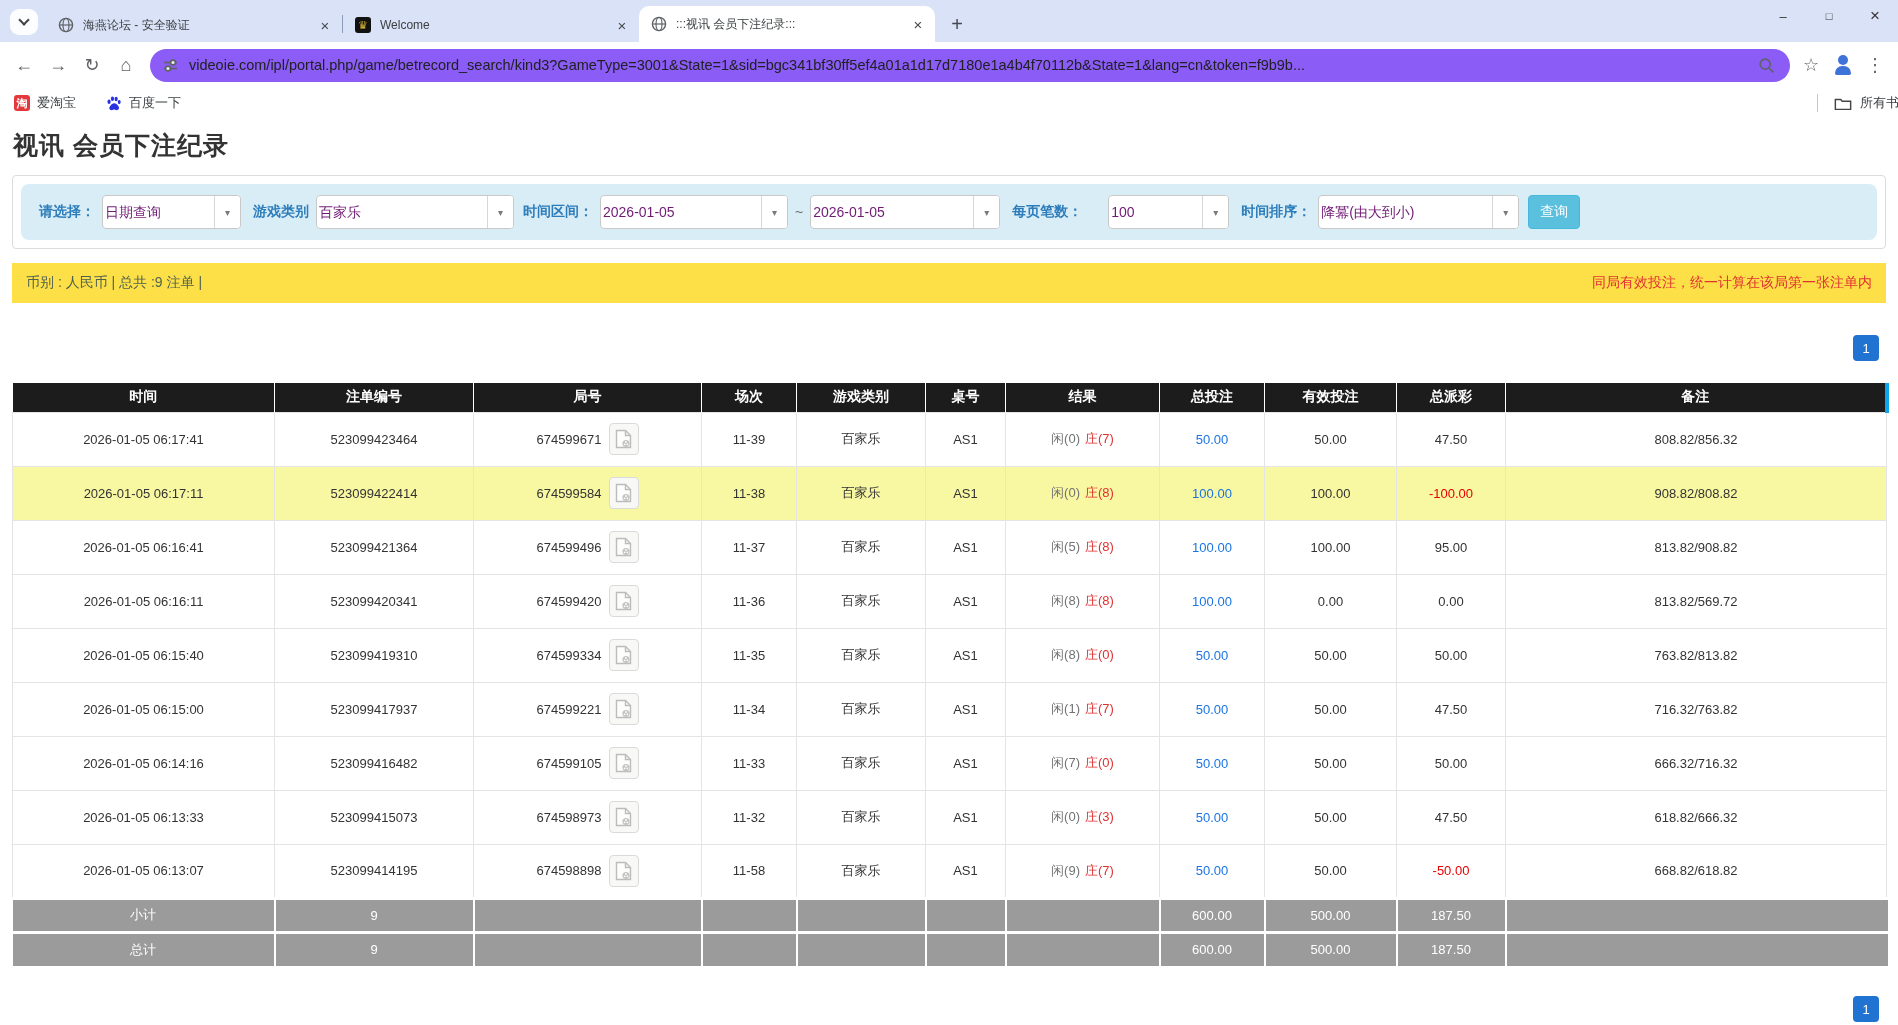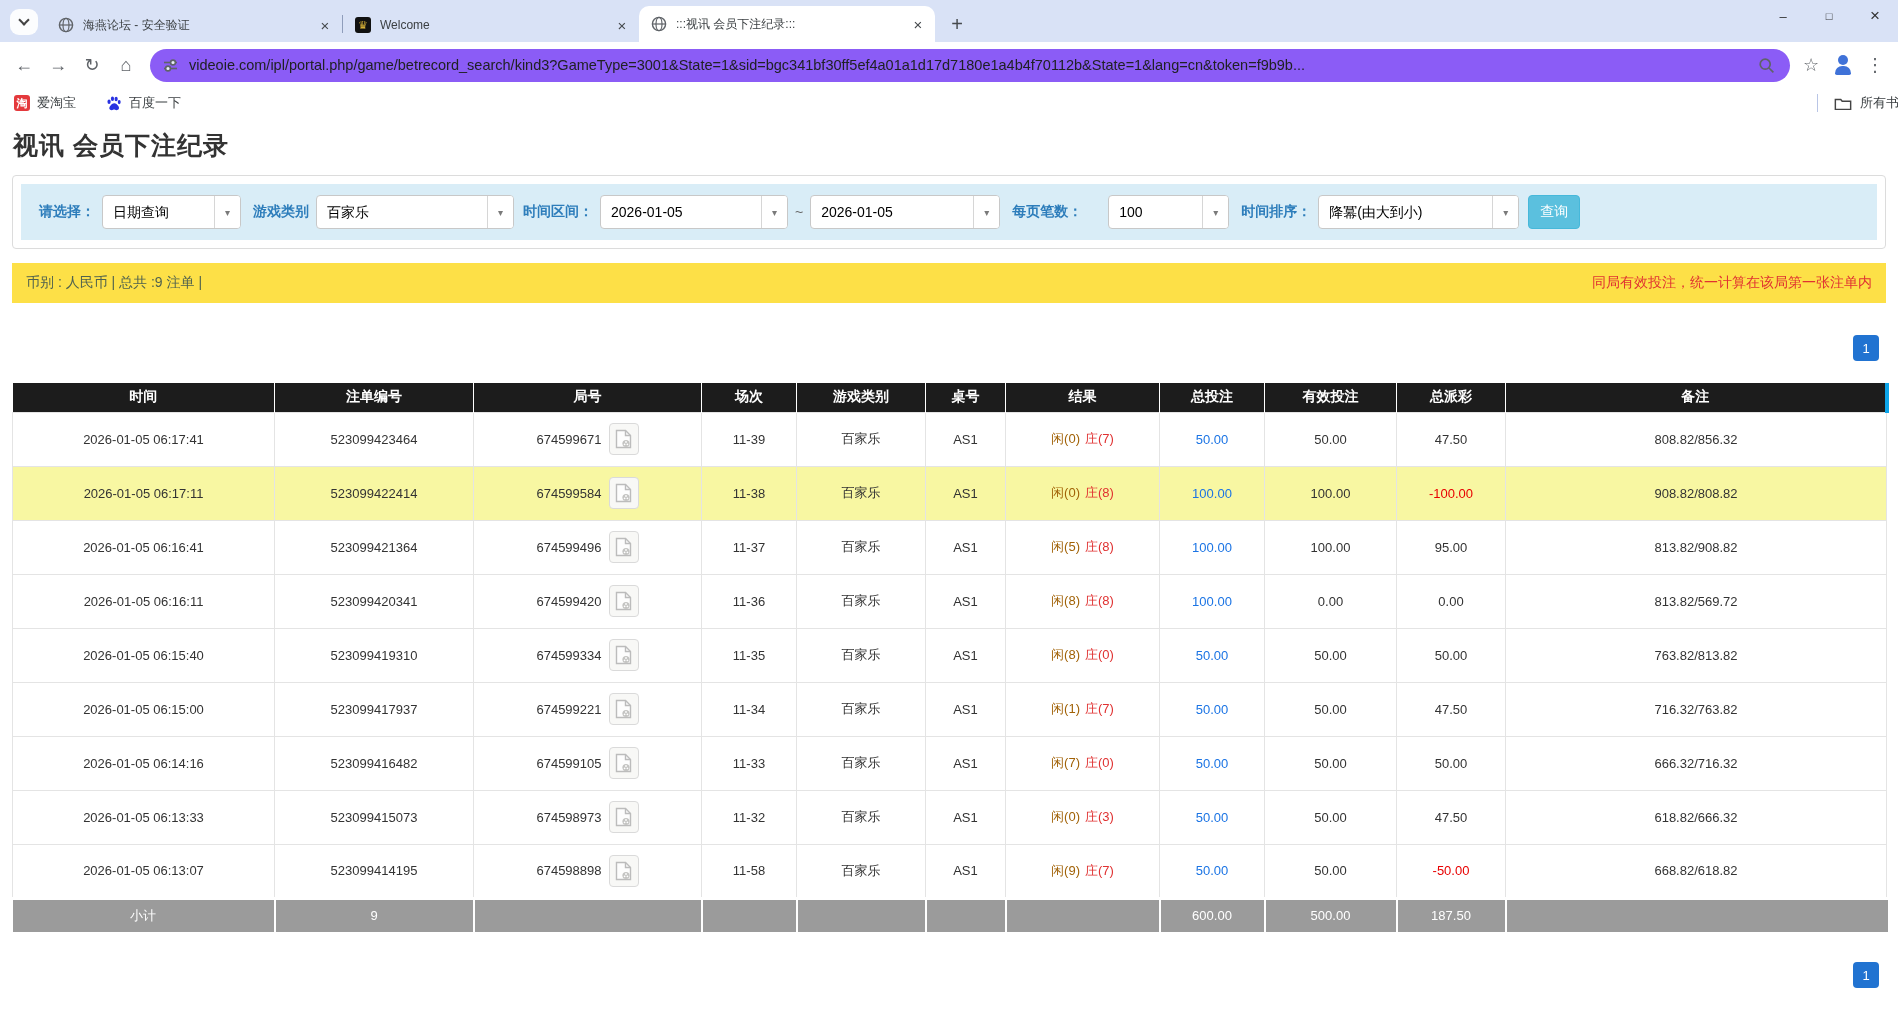--- a/index.html
+++ b/index.html
@@ -52,25 +52,25 @@
   .tao-ico { width:16px; height:16px; background:#e4393c; border-radius:3px; color:#fff; font-size:11px;
     display:flex; align-items:center; justify-content:center; font-weight:bold; }
   .bm-right { position:absolute; right:-14px; top:0; height:30px; display:flex; align-items:center; }
   .bm-divider { width:1px; height:18px; background:#b9c5e6; margin-right:16px; }
   .bm-right .lbl { margin-left:8px; white-space:nowrap; }
 
   
   .page-title { font-size:25px; font-weight:bold; color:#333; margin:11px 0 13px 13px; letter-spacing:1px; }
 
   .filter-panel { margin:0 12px; border:1px solid #dcdcdc; border-radius:4px; padding:8px; }
-  .filter-bar { background:#d9edf7; border-radius:0; height:56px; display:flex; align-items:center; padding:0 18px; }
+  .filter-bar { background:#d9edf7; border-radius:8px; height:56px; display:flex; align-items:center; padding:0 18px; }
   .fgroup { display:flex; align-items:center; }
   .flabel { color:#2d7dbb; font-weight:bold; font-size:14px; margin-right:7px; white-space:nowrap; }
   .combo { display:flex; height:34px; background:#fff; border:1px solid #c8c8c8; border-radius:4px; overflow:hidden; }
-  .combo .val { flex:1; padding:0 10px; line-height:32px; font-size:14px; color:#000000; white-space:nowrap; overflow:hidden; }
+  .combo .val { flex:1; padding:0 2px; line-height:32px; font-size:14px; color:#701a75; white-space:nowrap; overflow:hidden; }
   .combo .arr { width:26px; border-left:1px solid #d6d6d6; display:flex; align-items:center;
     justify-content:center; color:#7a7a7a; font-size:10px; background:#fff; }
   .tilde { color:#666; margin:0 7px; font-size:14px; }
   .gap12 { width:12px; } .gap9 { width:9px; }
   .search-btn { width:52px; height:34px; margin-left:9px; background:#5bc0de; border:1px solid #46b8da;
     border-radius:4px; color:#fff; font-size:14px; display:flex; align-items:center; justify-content:center; }
 
   .summary { margin:14px 12px 0; height:40px; background:#fde047; display:flex; align-items:center;
     justify-content:space-between; padding:0 14px; font-size:14px; }
   .summary .sleft { color:#50624f; }
@@ -82,21 +82,21 @@
     font-size:13px; display:flex; align-items:center; justify-content:center; }
 
   table.bet { margin:0 12px; border-collapse:collapse; width:1874px; table-layout:fixed; }
   table.bet thead th { background:#1c1c1c; color:#fff; height:29px; font-size:14px; font-weight:bold;
     border-right:1px solid #fff; text-align:center; }
   table.bet thead th:last-child { border-right:4px solid #0ea5e9; }
   table.bet tbody td { height:54px; border:1px solid #e4e4e4; font-size:13px; color:#333;
     text-align:center; background:#fff; }
   table.bet tbody tr.hl td { background:#f8f7a2; }
   .amt { color:#1b74e4; cursor:pointer; }
-  .res-p { color:#a16207; }
+  .res-p { color:#737373; }
   .res-b { color:#e03131; margin-left:5px; }
   .neg { color:#e80000; }
   .roundwrap { display:inline-flex; align-items:center; }
   .vbtn { width:30px; height:32px; border:1px solid #dadada; border-radius:4px; background:#f8f8f6;
     display:inline-flex; align-items:center; justify-content:center; margin-left:7px; cursor:pointer; }
   table.bet tfoot td { background:#9b9b9b; color:#fff; height:34px; font-size:13px; text-align:center;
     border-right:2px solid #fff; border-top:3px solid #fff; }
   table.bet tfoot td:last-child { border-right:2px solid #9b9b9b; }
 </style>
 </head>
@@ -526,18 +526,31 @@
         <td></td>
         <td></td>
         <td></td>
         <td></td>
         <td></td>
         <td>600.00</td>
         <td>500.00</td>
         <td>187.50</td>
         <td></td>
       </tr>
+      <tr>
+        <td>总计</td>
+        <td>9</td>
+        <td></td>
+        <td></td>
+        <td></td>
+        <td></td>
+        <td></td>
+        <td>600.00</td>
+        <td>500.00</td>
+        <td>187.50</td>
+        <td></td>
+      </tr>
     </tfoot>
 </table>
 
 <div class="pg-row bottom">
   <div class="pg-btn">1</div>
 </div>
 
 </body></html>

